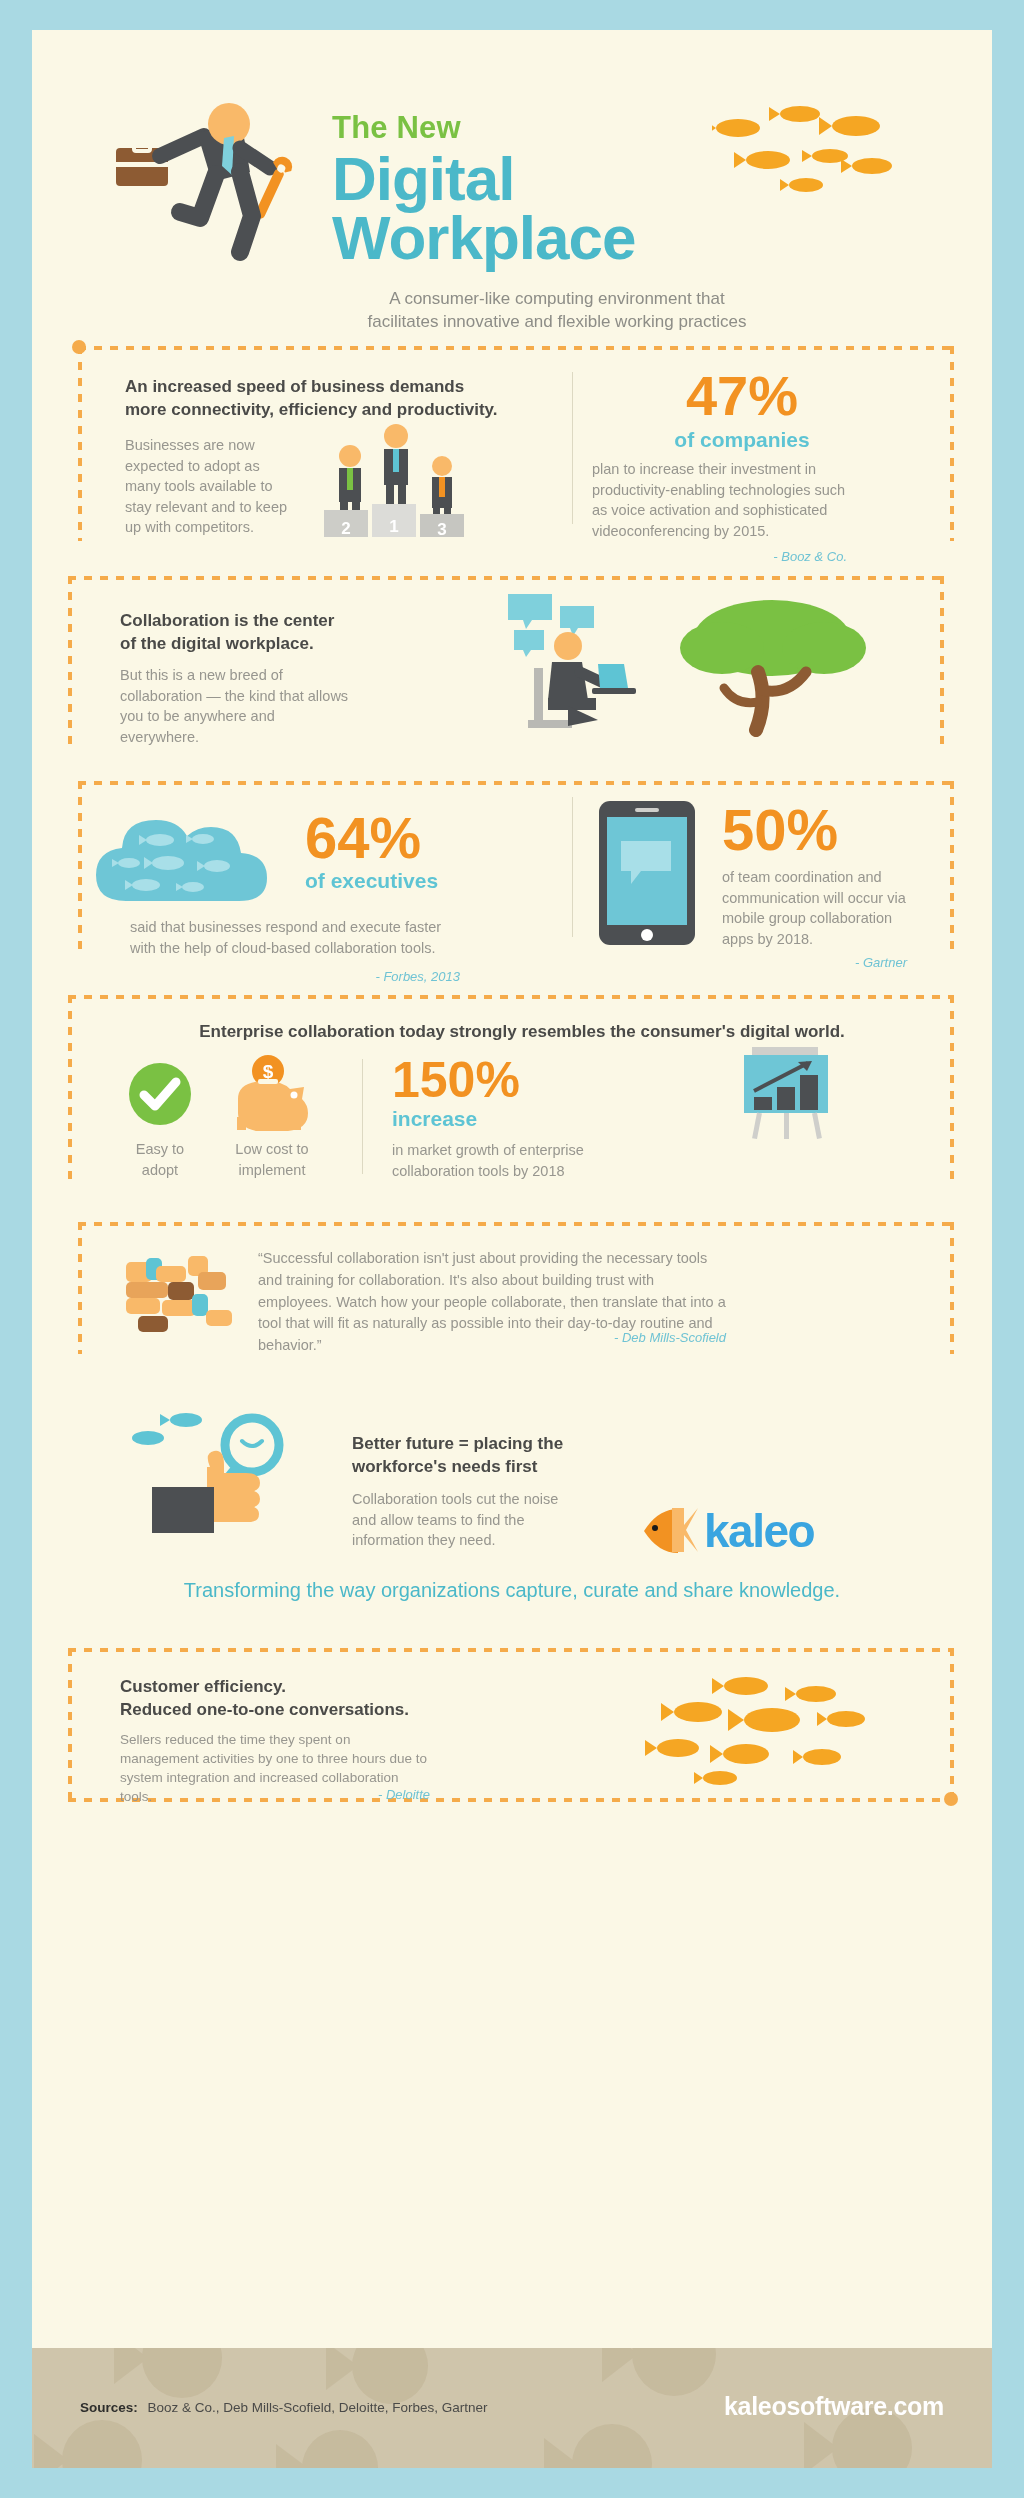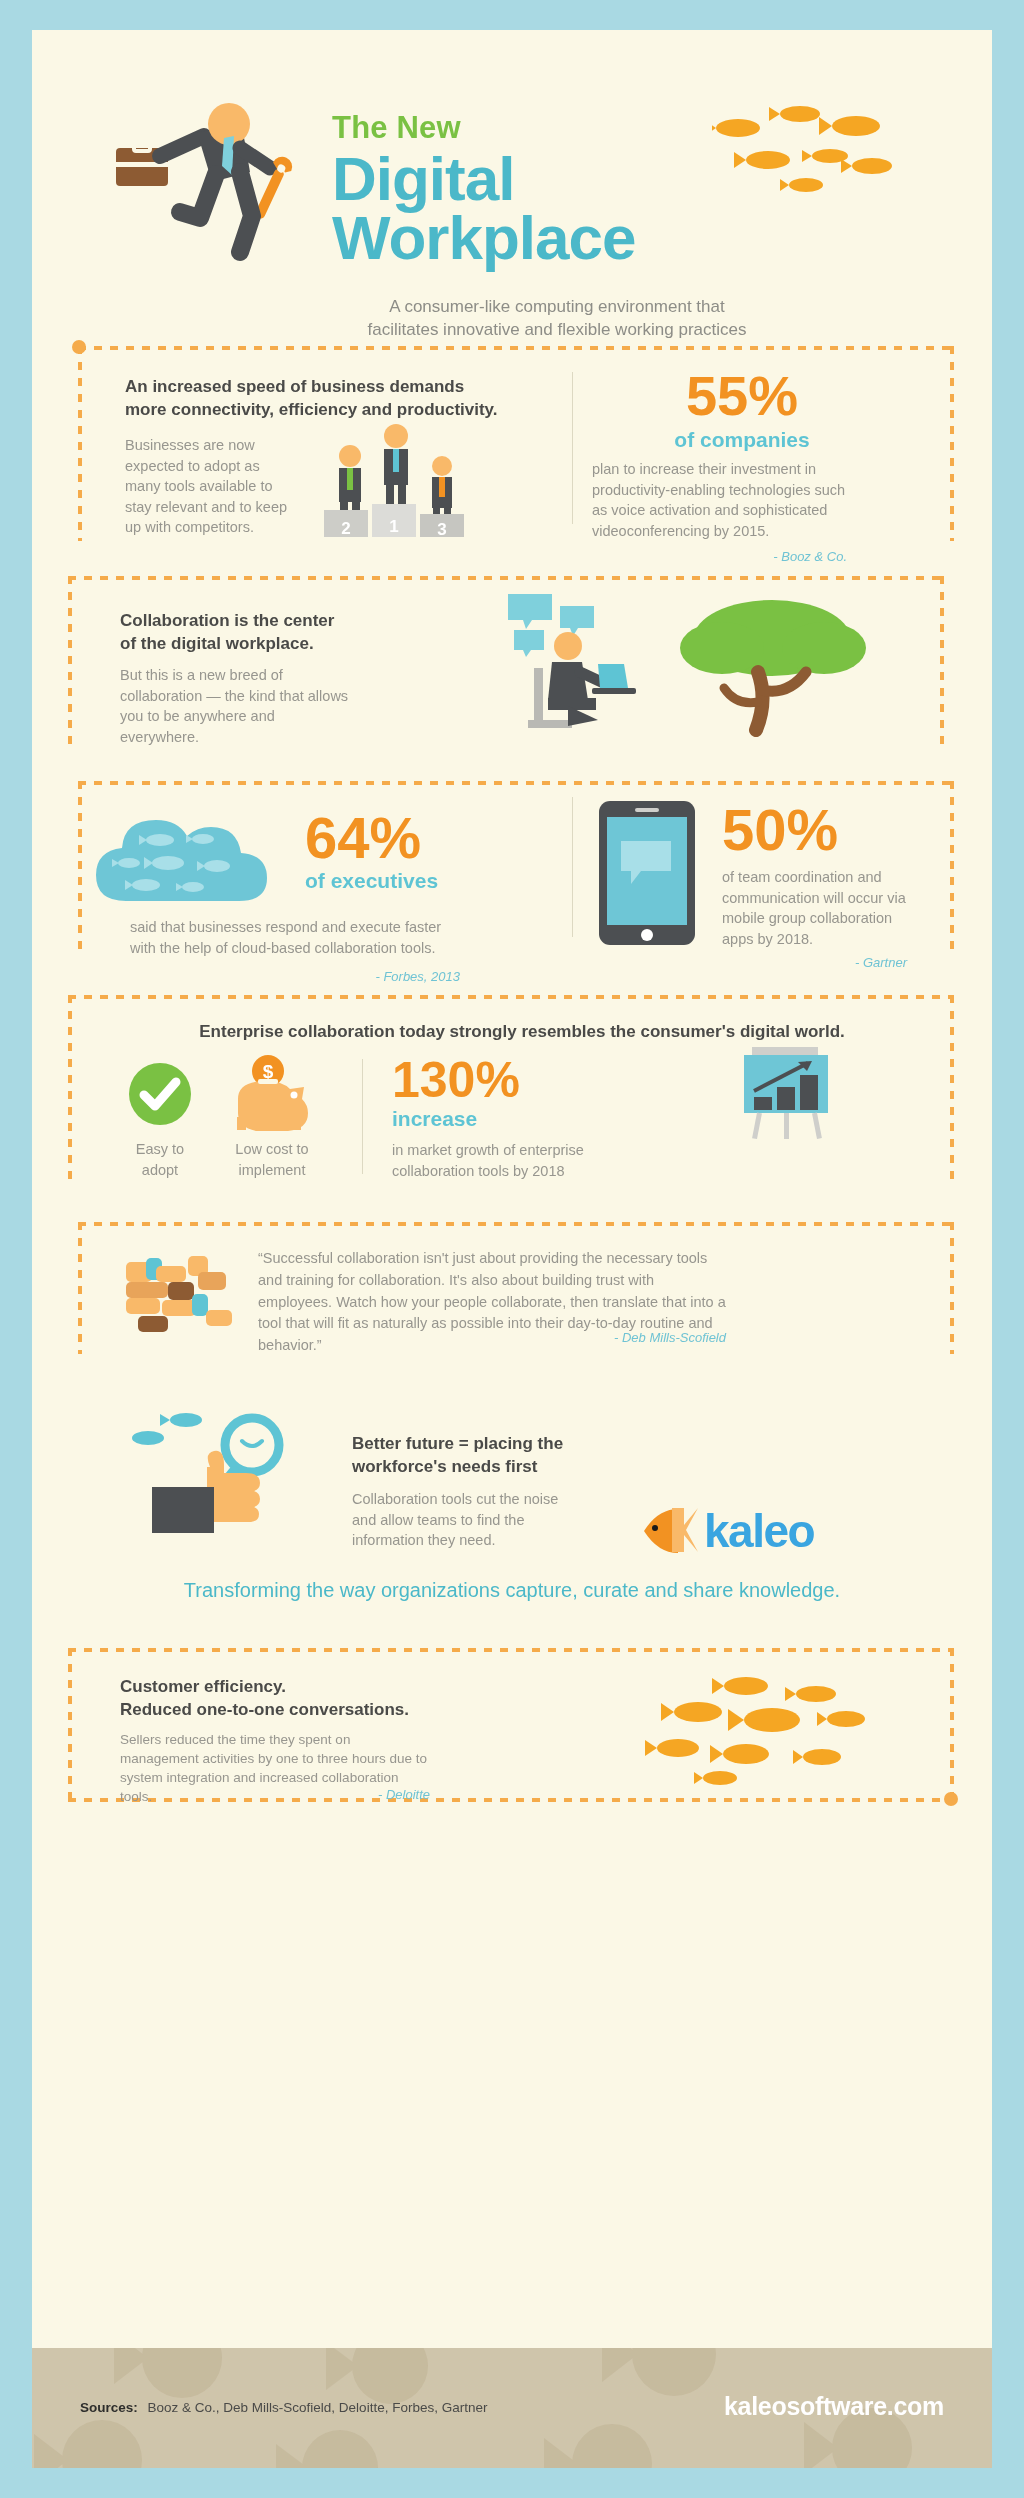--- a/index.html
+++ b/index.html
@@ -30,21 +30,21 @@
   }
   .the-new {
     font-size: 31px; font-weight: bold; color: #7ac143;
     letter-spacing: .2px; margin-bottom: 4px;
   }
   .big-title {
     font-size: 62px; font-weight: bold; color: #4bb8c9;
     line-height: 0.95; letter-spacing: -1px;
   }
   .subtitle {
-    margin-top: 28px; font-size: 17px; color: #8d8d87;
+    margin-top: 20px; font-size: 17px; color: #8d8d87;
     line-height: 1.35; text-align: center; width: 470px; margin-left: -10px;
   }
   
   .runner { position: absolute; left: 80px; top: 70px; }
   .fishgroup-top { position: absolute; left: 680px; top: 70px; }
 
   
   .dotted {
     position: absolute;
     height: 4px;
@@ -215,21 +215,21 @@
         <rect x="50" y="82" width="44" height="33" fill="#dcdcd8"></rect>
         <rect x="98" y="92" width="44" height="23" fill="#c6c6c1"></rect>
         <text x="24" y="112" font-family="Liberation Sans, sans-serif" font-size="17" font-weight="bold" fill="#ffffff" text-anchor="middle">2</text>
         <text x="72" y="110" font-family="Liberation Sans, sans-serif" font-size="17" font-weight="bold" fill="#ffffff" text-anchor="middle">1</text>
         <text x="120" y="113" font-family="Liberation Sans, sans-serif" font-size="17" font-weight="bold" fill="#ffffff" text-anchor="middle">3</text>
       </svg>
 
       <div class="vdiv" style="left:540px; top:22px; height:152px;"></div>
 
       <div style="position:absolute; left:560px; top:18px; width:300px;">
-        <div class="bignum" style="text-align:center; font-size:56px;">55%</div>
+        <div class="bignum" style="text-align:center; font-size:56px;">47%</div>
         <div class="sublabel" style="text-align:center; margin-top:4px;">of companies</div>
         <p class="body" style="margin-top:8px; width:255px;">plan to increase their investment in productivity-enabling technologies such as voice activation and sophisticated videoconferencing by 2015.</p>
         <div class="source" style="margin-top:8px; width:255px;">- Booz &amp; Co.</div>
       </div>
     </div>
 
     <div class="sec" style="height:175px; margin-top:30px;">
       <div class="dotted" style="left:36px; top:-4px; width:876px;"></div>
       <div class="dotted-v" style="left:36px; top:-4px; height:172px;"></div>
       <div class="dotted-v" style="left:908px; top:-4px; height:172px;"></div>
@@ -362,21 +362,21 @@
         <rect x="36" y="24" width="20" height="5" rx="2" fill="#fbf8e6"></rect>
       </svg>
       <div style="position:absolute; left:180px; top:140px; width:120px; text-align:center;">
         <p class="body">Low cost to</p>
         <p class="body">implement</p>
       </div>
 
       <div class="vdiv" style="left:330px; top:60px; height:115px;"></div>
 
       <div style="position:absolute; left:360px; top:56px; width:300px;">
-        <div class="bignum" style="font-size:50px;">130%</div>
+        <div class="bignum" style="font-size:50px;">150%</div>
         <div class="sublabel" style="margin-top:2px;">increase</div>
         <p class="body" style="margin-top:10px; width:300px;">
           <span>in market growth of enterprise</span><br>
           <span>collaboration tools by 2018</span>
         </p>
       </div>
 
       <svg style="position:absolute; left:700px; top:48px;" width="110" height="96" viewBox="0 0 110 96">
         <rect x="20" y="0" width="66" height="8" fill="#cfcfcb"></rect>
         <rect x="12" y="8" width="84" height="58" fill="#6ec6d6"></rect>

